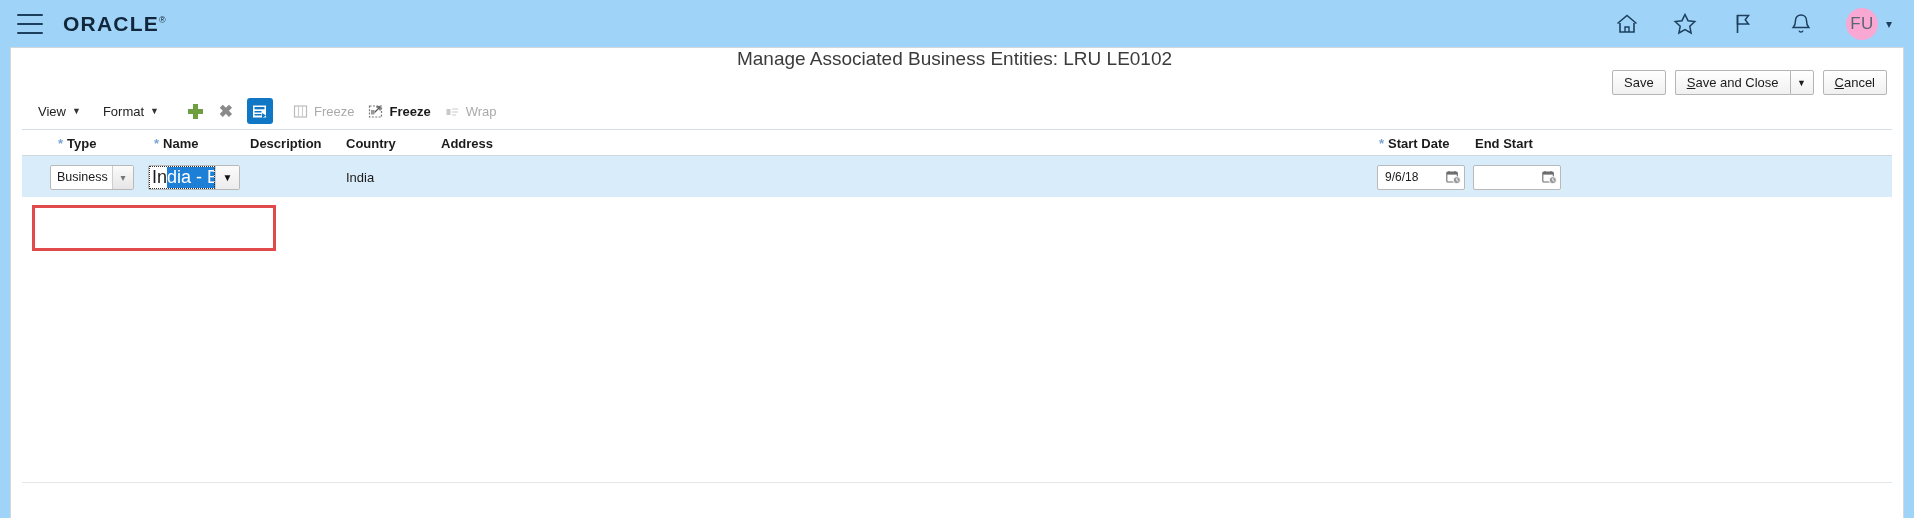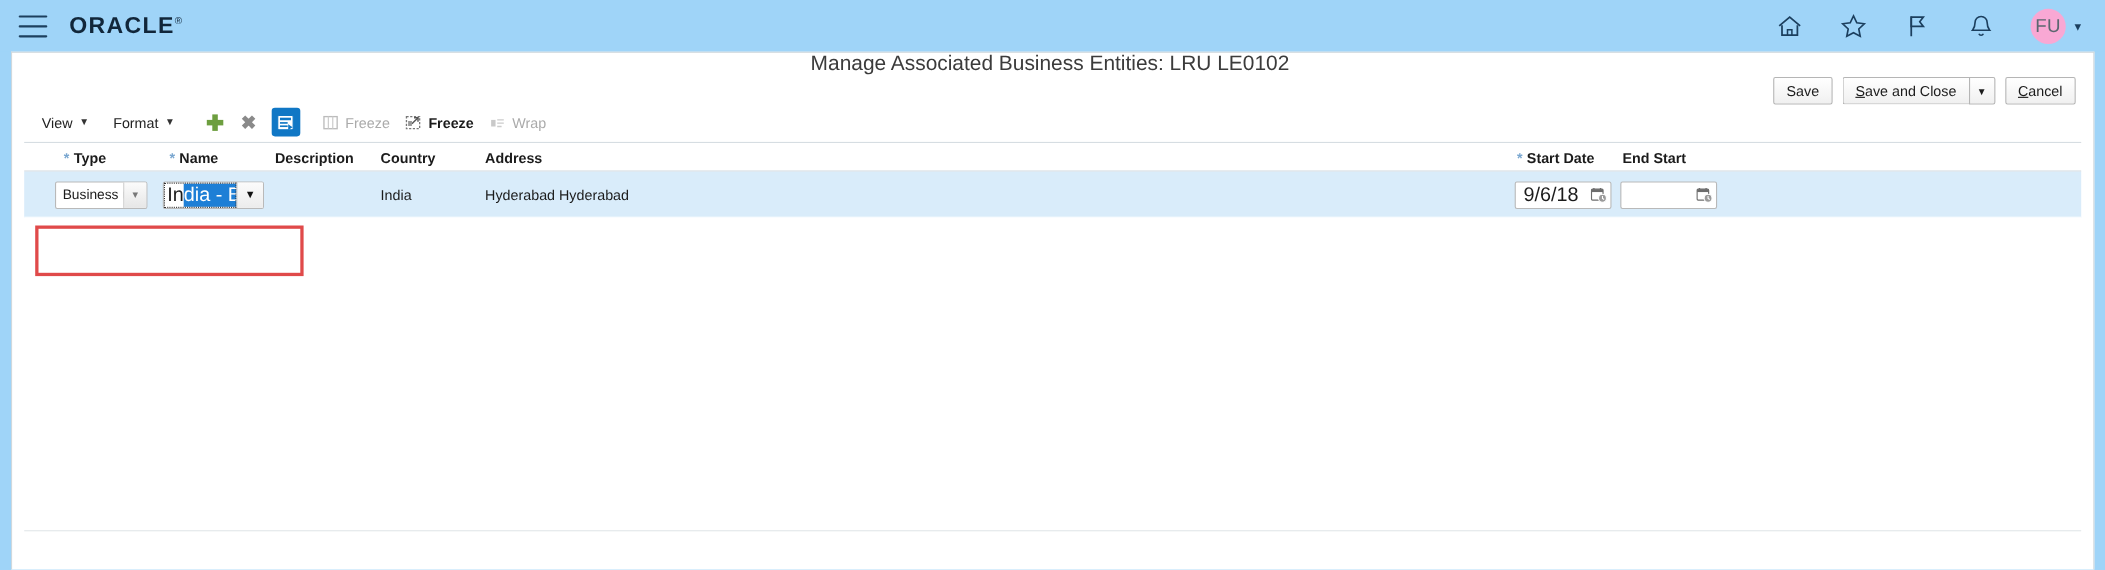--- a/index.html
+++ b/index.html
@@ -200,21 +200,21 @@
     color: #111; font-size: 10px; cursor: pointer;
   }
 
   
   .date-field {
     position: relative; display: flex; align-items: center;
     height: 25px; width: 88px;
     background: #ffffff; border: 1px solid #b9b9b9; border-radius: 2px;
   }
   .date-field .df-text {
-    flex: 1; padding-left: 7px; font-size: 18px; color: #1b1b1b;
+    flex: 1; padding-left: 7px; font-size: 12px; color: #1b1b1b;
     white-space: nowrap; overflow: hidden;
   }
   .date-field .df-cal {
     width: 22px; display: flex; align-items: center; justify-content: center;
     cursor: pointer;
   }
 
   
   .annotation-box {
     position: absolute;
@@ -405,23 +405,20 @@
           </div>
 
           <div class="cell" style="left:228px">
             <span></span>
           </div>
 
           <div class="cell" style="left:324px">
             <span>India</span>
           </div>
 
-          <div class="cell" style="left:419px">
-            <span>Hyderabad Hyderabad</span>
-          </div>
 
           <div class="cell" style="left:1355px">
             <span class="date-field">
               <span class="df-text">9/6/18</span>
               <span class="df-cal">
                 <svg width="15" height="15" viewBox="0 0 15 15">
                   <rect x="0.8" y="2" width="10.5" height="10" rx="1" fill="#ffffff" stroke="#6d6d6d" stroke-width="1.1"></rect>
                   <rect x="0.8" y="2" width="10.5" height="2.6" fill="#6d6d6d"></rect>
                   <path d="M3 1v2M9 1v2" stroke="#6d6d6d" stroke-width="1.2"></path>
                   <circle cx="10.8" cy="10.2" r="3.6" fill="#9a9a9a" stroke="#ffffff" stroke-width="1"></circle>

